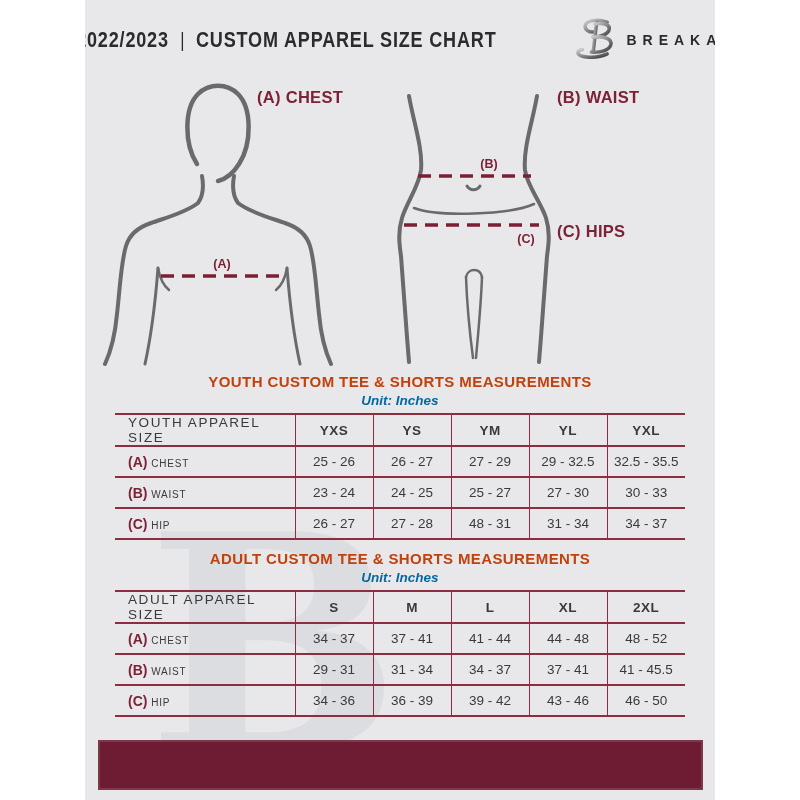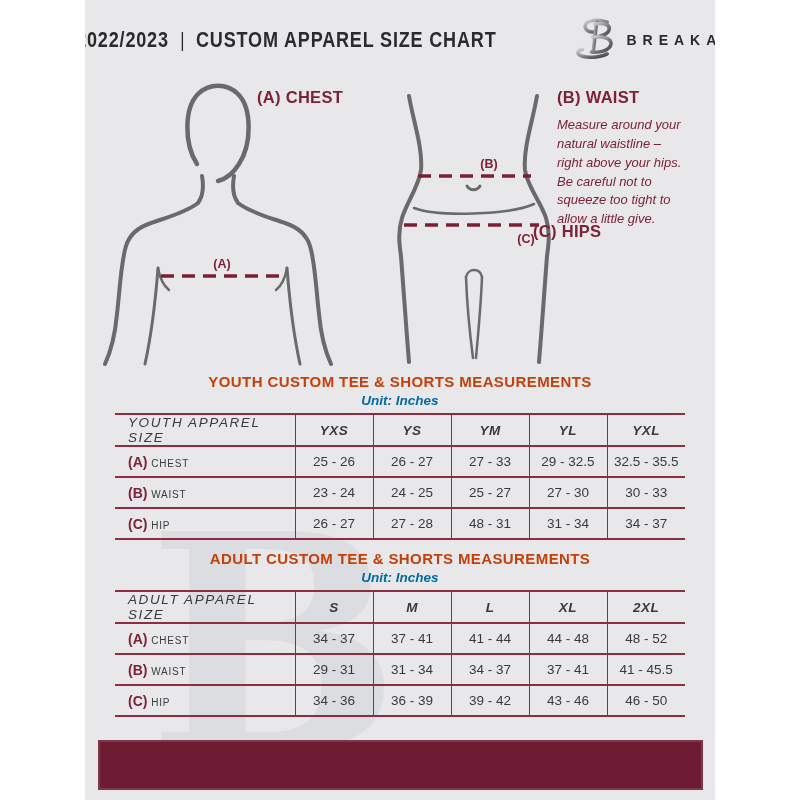--- a/index.html
+++ b/index.html
@@ -95,21 +95,21 @@
   .guide-block p{
     font-size:13px;
     font-style:italic;
     font-weight:500;
     color:var(--maroon);
     line-height:1.45;
     white-space:pre-line;
   }
   .gb-chest{left:172px; top:8px; width:168px;}
   .gb-waist{left:472px; top:8px; width:162px;}
-  .gb-hips{left:448px; top:142px; width:168px;}
+  .gb-hips{left:472px; top:142px; width:168px;}
   svg .marker{
     font-family:"Liberation Sans", sans-serif;
     font-size:12.5px;
     font-weight:bold;
     fill:var(--maroon);
   }
   
   .tbl-section{text-align:center;}
   .tbl-section.youth{margin-top:6px;}
   .tbl-section.adult{margin-top:10px;}
@@ -140,21 +140,21 @@
   table.size-table tr:last-child{border-bottom:2px solid var(--tborder);}
   table.size-table th, table.size-table td{
     border-left:1.5px solid var(--tborder);
     height:31px;
     text-align:center;
     vertical-align:middle;
     font-size:13.5px;
     color:var(--cell);
     padding:0 2px;
   }
-  table.size-table tr.head th, table.size-table tr.head td{height:28px;font-style:italic;}
+  table.size-table tr.head th, table.size-table tr.head td{height:28px;}
   table.size-table th.lbl, table.size-table td.lbl{
     border-left:none;
     text-align:left;
     padding-left:13px;
   }
   th.size-code{
     font-size:14.5px;
     font-weight:bold;
     color:#2F2F32;
     letter-spacing:0.5px;
@@ -252,26 +252,20 @@
       <text class="marker" x="137" y="188" text-anchor="middle">(A)</text>
       <text class="marker" x="404" y="88" text-anchor="middle">(B)</text>
       <text class="marker" x="441" y="163" text-anchor="middle">(C)</text>
     </svg>
 
     <div class="guide-block gb-chest">
       <h3>(A) CHEST</h3>
     </div>
     <div class="guide-block gb-waist">
       <h3>(B) WAIST</h3>
-      <p>Measure around your
-natural waistline –
-right above your hips.
-Be careful not to
-squeeze too tight to
-allow a little give.</p>
     </div>
     <div class="guide-block gb-hips">
       <h3>(C) HIPS</h3>
     </div>
   </div>
 
   <div class="layer tbl-section youth">
     <div class="tbl-title">YOUTH CUSTOM TEE &amp; SHORTS MEASUREMENTS</div>
     <div class="tbl-unit">Unit: Inches</div>
     <table class="size-table">
@@ -289,21 +283,21 @@
         <th class="size-code">YXS</th>
         <th class="size-code">YS</th>
         <th class="size-code">YM</th>
         <th class="size-code">YL</th>
         <th class="size-code">YXL</th>
       </tr>
       <tr>
         <td class="lbl"><span class="mk">(A)</span> <span class="nm">CHEST</span></td>
         <td>25 - 26</td>
         <td>26 - 27</td>
-        <td>27 - 33</td>
+        <td>27 - 29</td>
         <td>29 - 32.5</td>
         <td>32.5 - 35.5</td>
       </tr>
       <tr>
         <td class="lbl"><span class="mk">(B)</span> <span class="nm">WAIST</span></td>
         <td>23 - 24</td>
         <td>24 - 25</td>
         <td>25 - 27</td>
         <td>27 - 30</td>
         <td>30 - 33</td>

